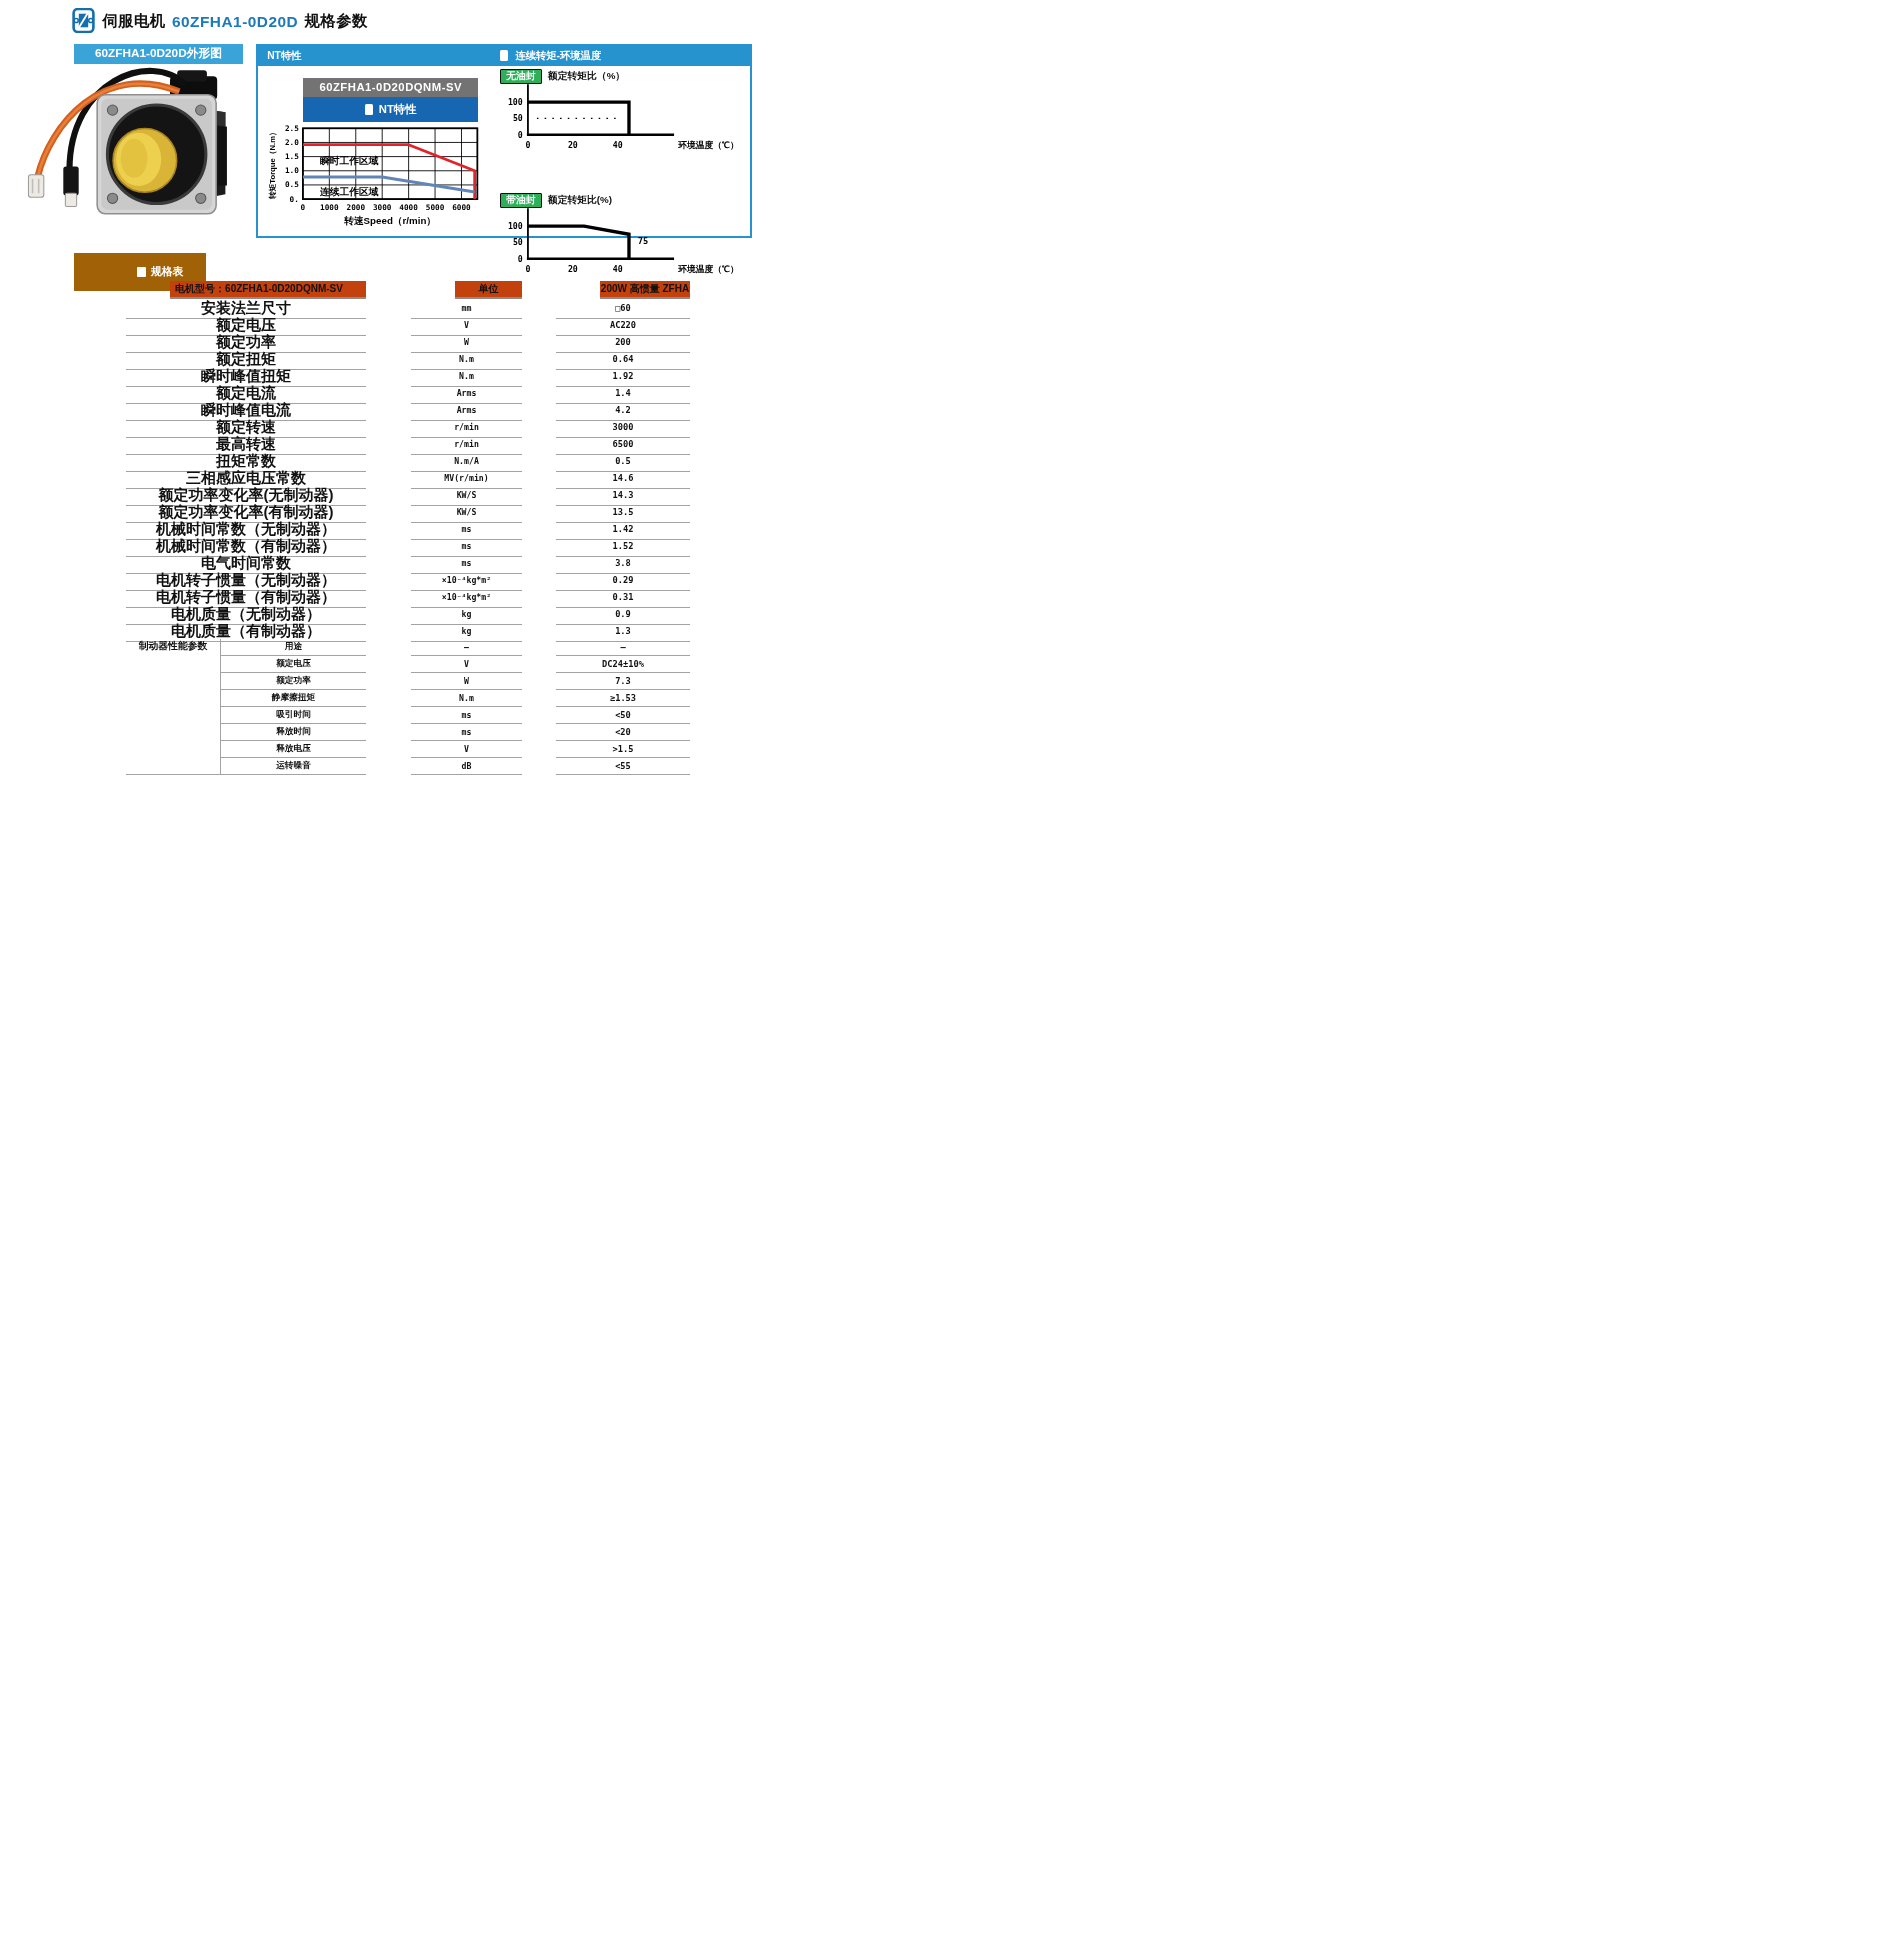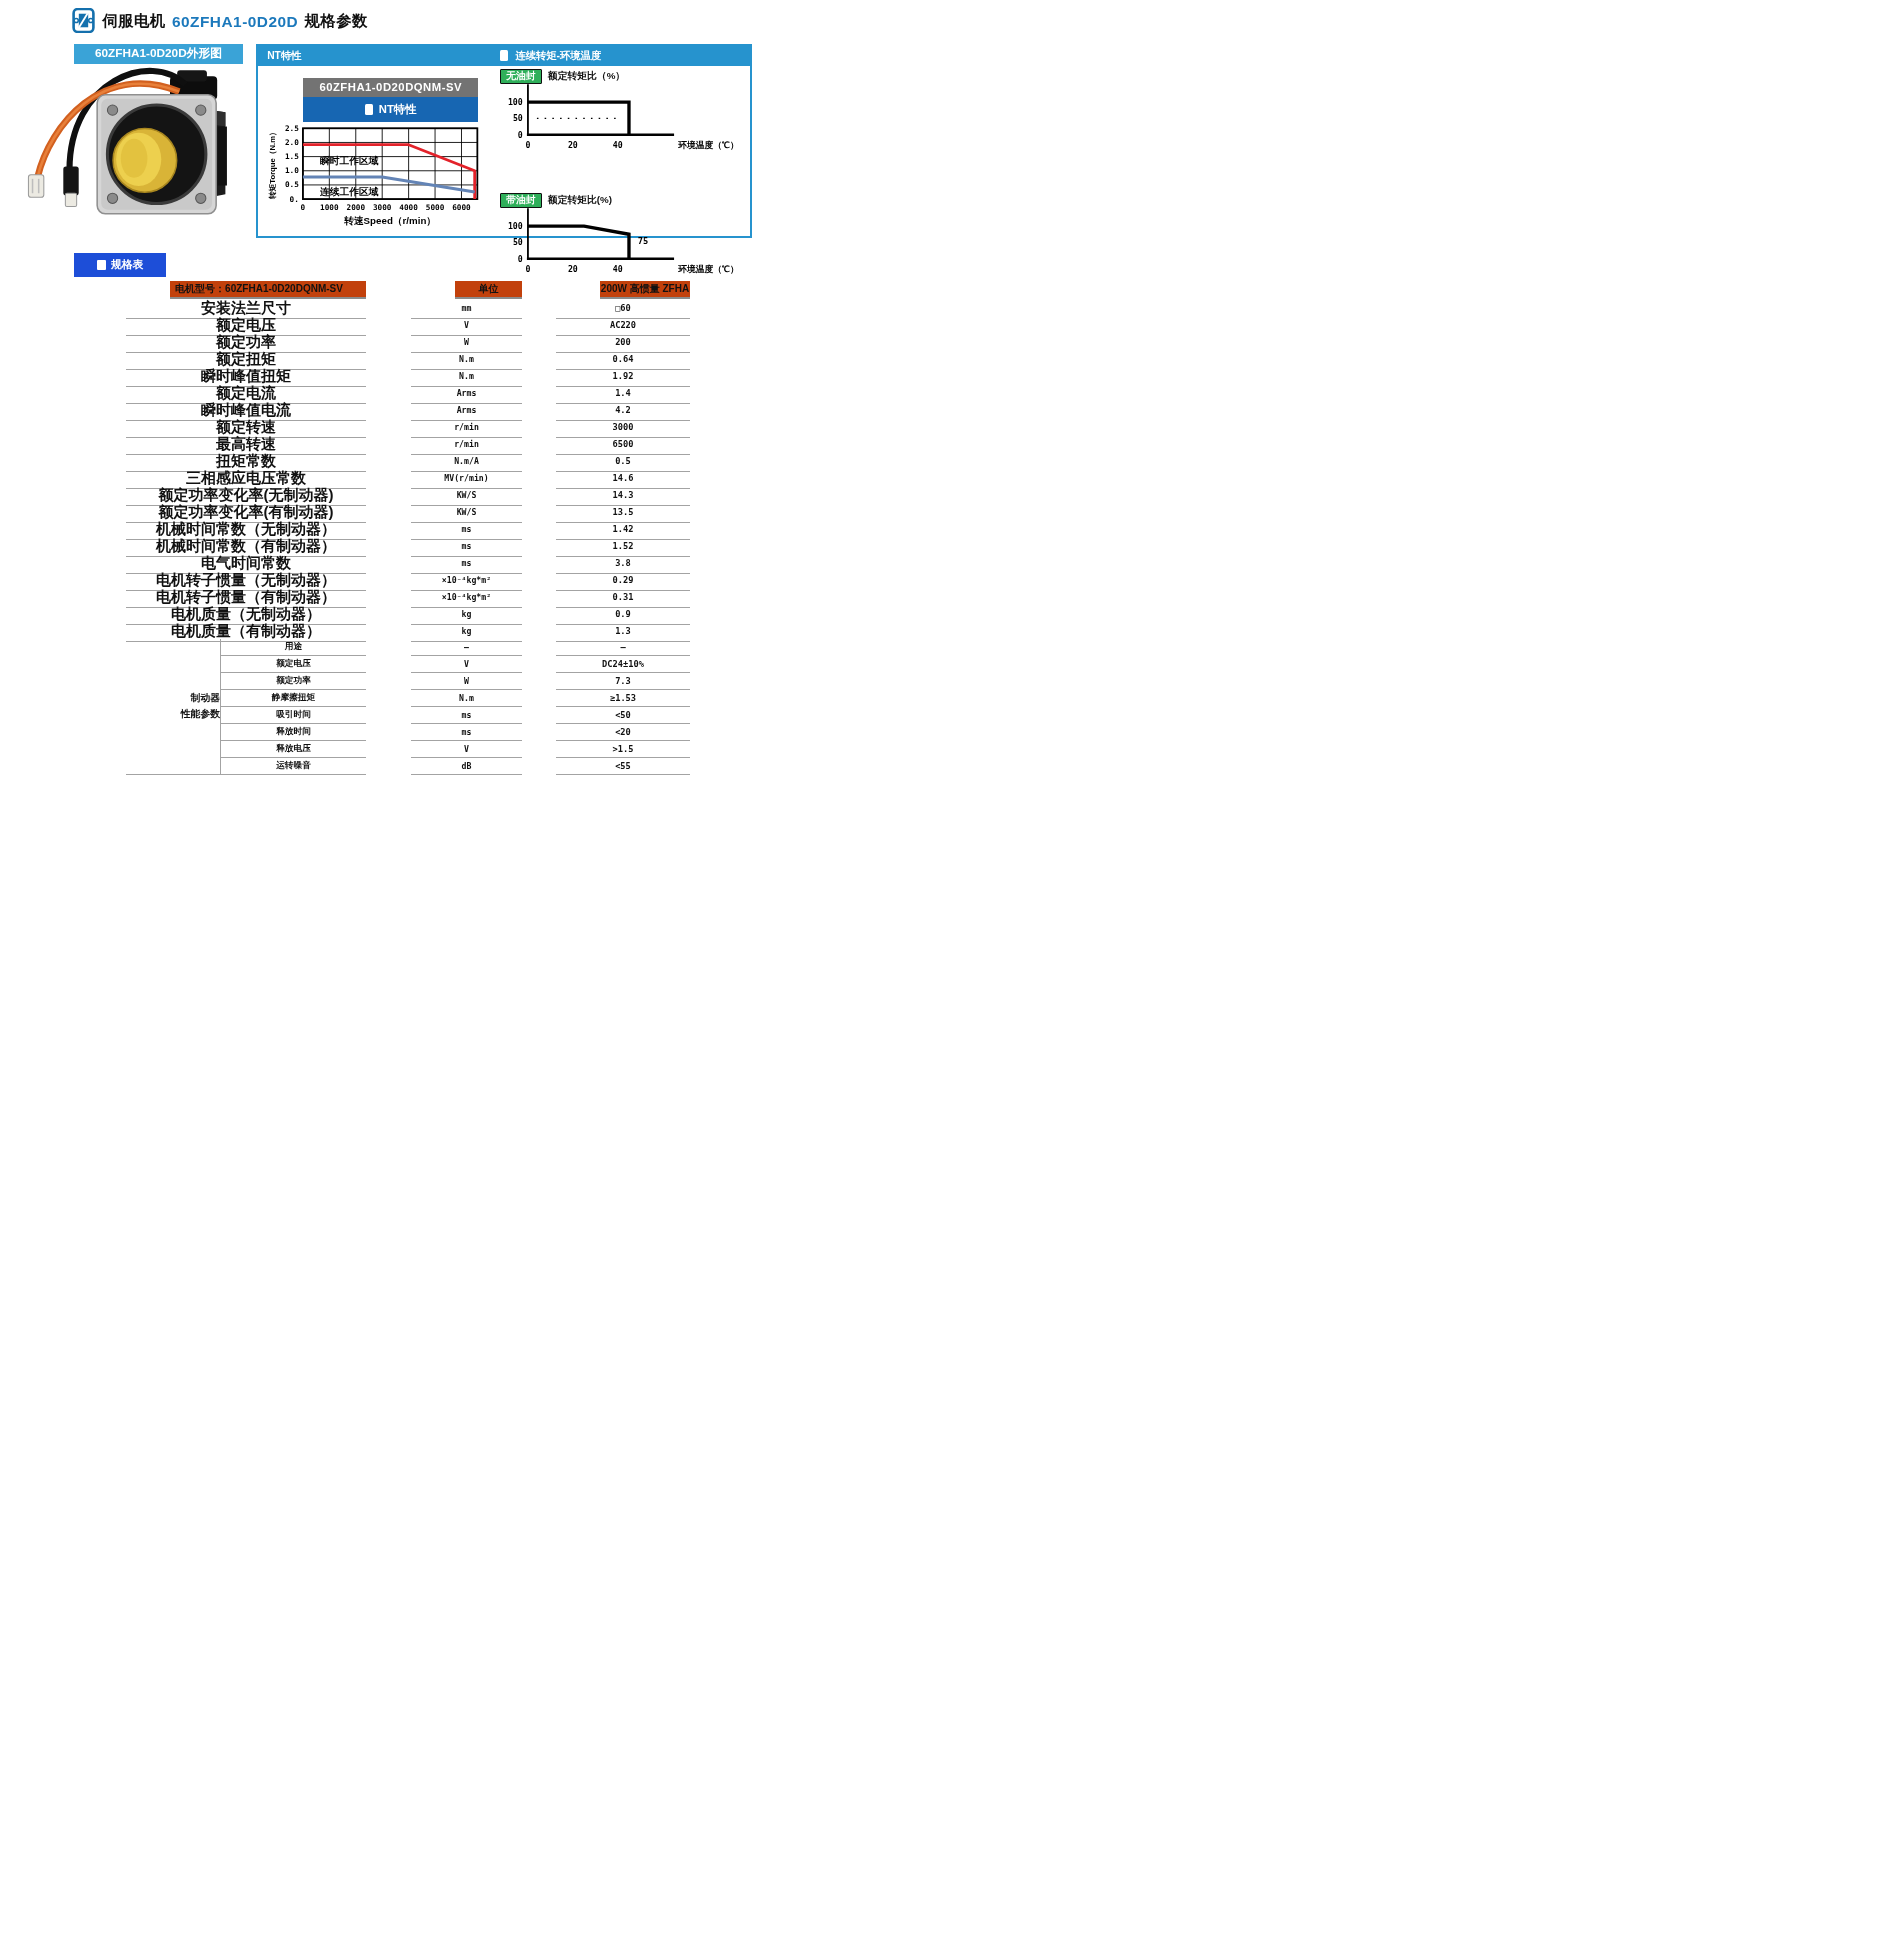--- a/index.html
+++ b/index.html
@@ -35,40 +35,40 @@
   .mini{position:absolute;left:237px;width:254px;}
   .miniA{top:3.1px;}
   .miniB{top:87px;margin-top:40px;}
   .mini-head{display:flex;align-items:center;gap:6.2px;margin-left:5.1px;height:15.4px;}
   .badge{background:#2FAF5A;color:#fff;border:1.5px solid #101010;border-radius:1px;font-size:9.8px;font-weight:bold;
        padding:0.5px 5.1px;line-height:11.8px;}
   .mini-title{font-size:9.8px;font-weight:bold;}
   .mini svg{display:block;margin-top:-2.6px;}
 
   
-  .spec-banner{position:absolute;left:74px;top:253px;width:92px;height:24px;background:#1d4ed8;color:#fff;
-       display:flex;align-items:center;justify-content:center;gap:5.1px;font-size:10.8px;font-weight:bold;}
+  .spec-banner{position:absolute;left:74px;top:253px;width:92px;height:38px;background:#a16207;color:#fff;
+       display:flex;align-items:center;justify-content:center;gap:5.1px;font-size:10.8px;font-weight:bold;padding-left:40px;}
   .wsq2{display:inline-block;width:9.2px;height:9.2px;background:#fff;border-radius:1px;}
 
   
   .spec-table{position:absolute;left:126px;top:281px;width:564px;}
   .t-row{display:grid;grid-template-columns:95px 145px 45px 111px 34px 134px;height:17px;}
   .t-head{height:17.5px;}
   .c{display:flex;align-items:center;justify-content:center;border-bottom:1px solid #A3A3A3;
      box-sizing:border-box;font-weight:bold;}
   .c.param{grid-column:1/span 2;font-size:15px;}
   .c.gcell{grid-column:1/span 1;border-bottom:none;border-right:1px solid #A3A3A3;}
   .c.gcell.glast{border-bottom:1px solid #A3A3A3;}
   .c.gparam{grid-column:2;font-size:8.7px;}
   .c.unit{grid-column:4;font-family:"DejaVu Sans Mono",monospace;font-size:8.2px;}
   .c.value{grid-column:6;font-family:"DejaVu Sans Mono",monospace;font-size:8.7px;}
   .t-head .c{background:#c2410c;border-bottom:2.1px solid #8C8C8C;font-size:10px;font-family:"Liberation Sans",sans-serif;margin-left:44px;}
   .t-head .c.param{justify-content:flex-start;padding-left:5.1px;}
-  .brake-label{position:absolute;left:0;top:357px;width:94px;height:136px;display:flex;flex-direction:column;
-       align-items:flex-end;justify-content:center;font-size:9.8px;font-weight:bold;line-height:1.6;}
+  .brake-label{position:absolute;left:0;top:357px;width:94px;height:136px;display:flex;flex-direction:row;
+       align-items:flex-start;justify-content:center;font-size:9.8px;font-weight:bold;line-height:1.6;}
 </style>
 </head>
 <body>
 
 <div class="page-header">
   <span>
     <svg width="25" height="25" viewBox="0 0 48 48">
       <rect x="5" y="2" width="38" height="44" rx="8" fill="#fff" stroke="#1470AD" stroke-width="5"></rect>
       <rect x="15" y="11" width="18" height="26" fill="#1470AD"></rect>
       <line x1="32" y1="10" x2="15" y2="38" stroke="#fff" stroke-width="3.5"></line>

